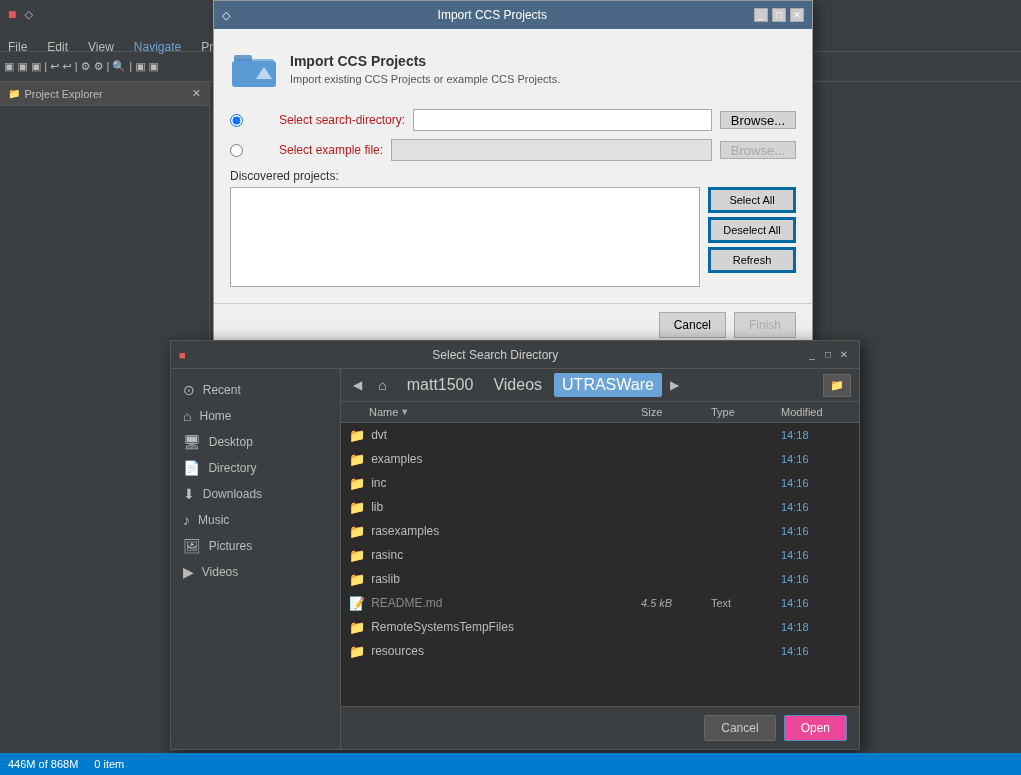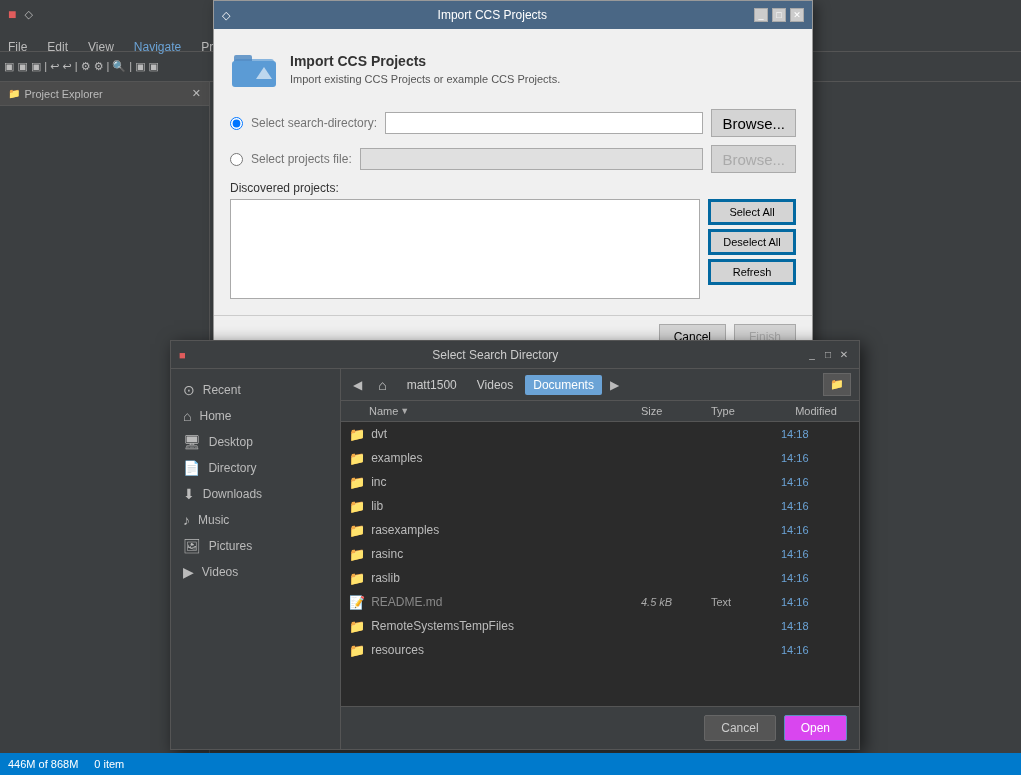--- a/index.html
+++ b/index.html
@@ -52,26 +52,26 @@
     .import-titlebar-controls { display: flex; gap: 4px; }
     .win-btn { width: 14px; height: 14px; border: 1px solid #aaa; background: #ccc; font-size: 9px; display: flex; align-items: center; justify-content: center; cursor: pointer; }
     .import-body { padding: 16px; background: #f0f0f0; }
     .import-header { display: flex; align-items: center; gap: 12px; margin-bottom: 16px; }
     .import-icon { width: 48px; height: 48px; }
     .import-title-text { font-size: 14px; font-weight: bold; color: #333; }
     .import-subtitle { font-size: 11px; color: #555; margin-top: 4px; }
 
     .radio-row { display: flex; align-items: center; gap: 8px; margin-bottom: 8px; }
     .radio-row input[type=radio] { margin: 0; }
-    .radio-label { font-size: 12px; color: #737373; white-space: nowrap; }
+    .radio-label { font-size: 12px; color: #b91c1c; white-space: nowrap; margin-left: 28px; }
     .radio-input { flex: 1; height: 22px; border: 1px solid #aaa; background: white; padding: 0 4px; font-size: 11px; }
     .radio-input.disabled { background: #e0e0e0; }
     .browse-btn {
-      height: 28px; padding: 0 10px; background: #d4d4d4; border: 1px solid #aaa;
-      font-size: 15px; cursor: pointer; white-space: nowrap;
+      height: 18px; padding: 0 10px; background: #d4d4d4; border: 1px solid #aaa;
+      font-size: 13px; cursor: pointer; white-space: nowrap;
     }
     .browse-btn.disabled { color: #aaa; }
 
     .discovered-label { font-size: 12px; color: #333; margin-bottom: 4px; }
     .discovered-area { display: flex; gap: 8px; }
     .discovered-list {
       flex: 1; height: 100px; border: 1px solid #aaa; background: white; overflow-y: auto;
     }
     .discovered-buttons { display: flex; flex-direction: column; gap: 4px; }
     .disc-btn {
@@ -108,35 +108,35 @@
 
     
     .file-main { flex: 1; display: flex; flex-direction: column; background: #2b2b2b; }
 
     .breadcrumb-bar {
       display: flex; align-items: center; gap: 4px; padding: 4px 8px;
       background: #3c3f41; border-bottom: 1px solid #555; min-height: 32px;
     }
     .bc-arrow { color: #bbb; font-size: 12px; cursor: pointer; padding: 2px 4px; }
     .bc-item {
-      padding: 3px 8px; font-size: 12px; color: #ccc; cursor: pointer;
+      padding: 3px 8px; font-size: 16px; color: #ccc; cursor: pointer;
       background: transparent; border-radius: 2px;
     }
     .bc-item.active { background: #6ba3d6; color: white; }
     .bc-new-folder { margin-left: auto; padding: 4px 6px; background: #555; border: 1px solid #666; color: #ccc; cursor: pointer; font-size: 11px; }
 
     .file-table-header {
       display: flex; align-items: center; padding: 4px 8px;
       background: #3c3f41; border-bottom: 1px solid #555;
       color: #bbb; font-size: 11px;
     }
     .col-name { flex: 1; }
     .col-size { width: 70px; }
     .col-type { width: 70px; }
-    .col-modified { width: 70px; text-align: center; }
+    .col-modified { width: 70px; }
     .col-arrow { color: #aaa; font-size: 9px; margin-left: 2px; }
 
     .file-list { flex: 1; overflow-y: auto; background: #2b2b2b; }
     .file-row {
       display: flex; align-items: center; padding: 3px 8px;
       color: #bbb; font-size: 12px; cursor: pointer; min-height: 24px;
     }
     .file-row .folder-icon { color: #bbb; margin-right: 6px; font-size: 13px; }
     .file-row .file-icon { color: #888; margin-right: 6px; font-size: 13px; }
     .file-row .name { flex: 1; }
@@ -145,21 +145,21 @@
     .file-row .modified { width: 70px; font-size: 11px; color: #6ba3d6; }
 
     .file-footer {
       display: flex; justify-content: flex-end; gap: 8px; padding: 8px 12px;
       background: #3c3f41; border-top: 1px solid #555;
     }
     .footer-btn {
       height: 26px; padding: 0 16px; font-size: 12px; cursor: pointer;
       border: 1px solid #666; background: #555; color: #ccc; border-radius: 2px;
     }
-    .footer-btn.primary { background: #d946ef; color: white; border-color: #5a90c0; }
+    .footer-btn.primary { background: #ec4899; color: white; border-color: #5a90c0; }
   </style>
 </head>
 <body>
 
 <div class="ide-bg">
   <div class="ide-titlebar">
     <span style="margin-right:8px; color:#e05c5c; font-size:14px;">■</span>
     <span style="color:#bbb; font-size:11px;">◇</span>
   </div>
   <div class="ide-menubar">
@@ -209,21 +209,21 @@
     </div>
 
     <div class="radio-row">
       <input type="radio" name="source" checked="" style="">
       <label class="radio-label">Select search-directory:</label>
       <input type="text" class="radio-input" value="" style="">
       <button class="browse-btn">Browse...</button>
     </div>
     <div class="radio-row">
       <input type="radio" name="source" style="">
-      <label class="radio-label">Select projects file:</label>
+      <label class="radio-label">Select example file:</label>
       <input type="text" class="radio-input disabled" disabled="" value="" style="">
       <button class="browse-btn disabled" disabled="">Browse...</button>
     </div>
 
     <div class="discovered-label">Discovered projects:</div>
     <div class="discovered-area">
       <div class="discovered-list"></div>
       <div class="discovered-buttons">
         <button class="disc-btn">Select All</button>
         <button class="disc-btn">Deselect All</button>
@@ -285,21 +285,21 @@
       </div>
     </div>
 
     <div class="file-main">
 
       <div class="breadcrumb-bar">
         <span class="bc-arrow">◀</span>
         <span class="bc-item" style="font-size:14px;">⌂</span>
         <span class="bc-item">matt1500</span>
         <span class="bc-item">Videos</span>
-        <span class="bc-item active">Documents</span>
+        <span class="bc-item active">UTRASWare</span>
         <span class="bc-arrow">▶</span>
         <button class="bc-new-folder" title="New Folder">📁</button>
       </div>
 
       <div class="file-table-header">
         <div class="col-name" style="display:flex;align-items:center;margin-left:20px;">
           <span>Name</span>
           <span class="col-arrow">▼</span>
         </div>
         <div class="col-size">Size</div>

